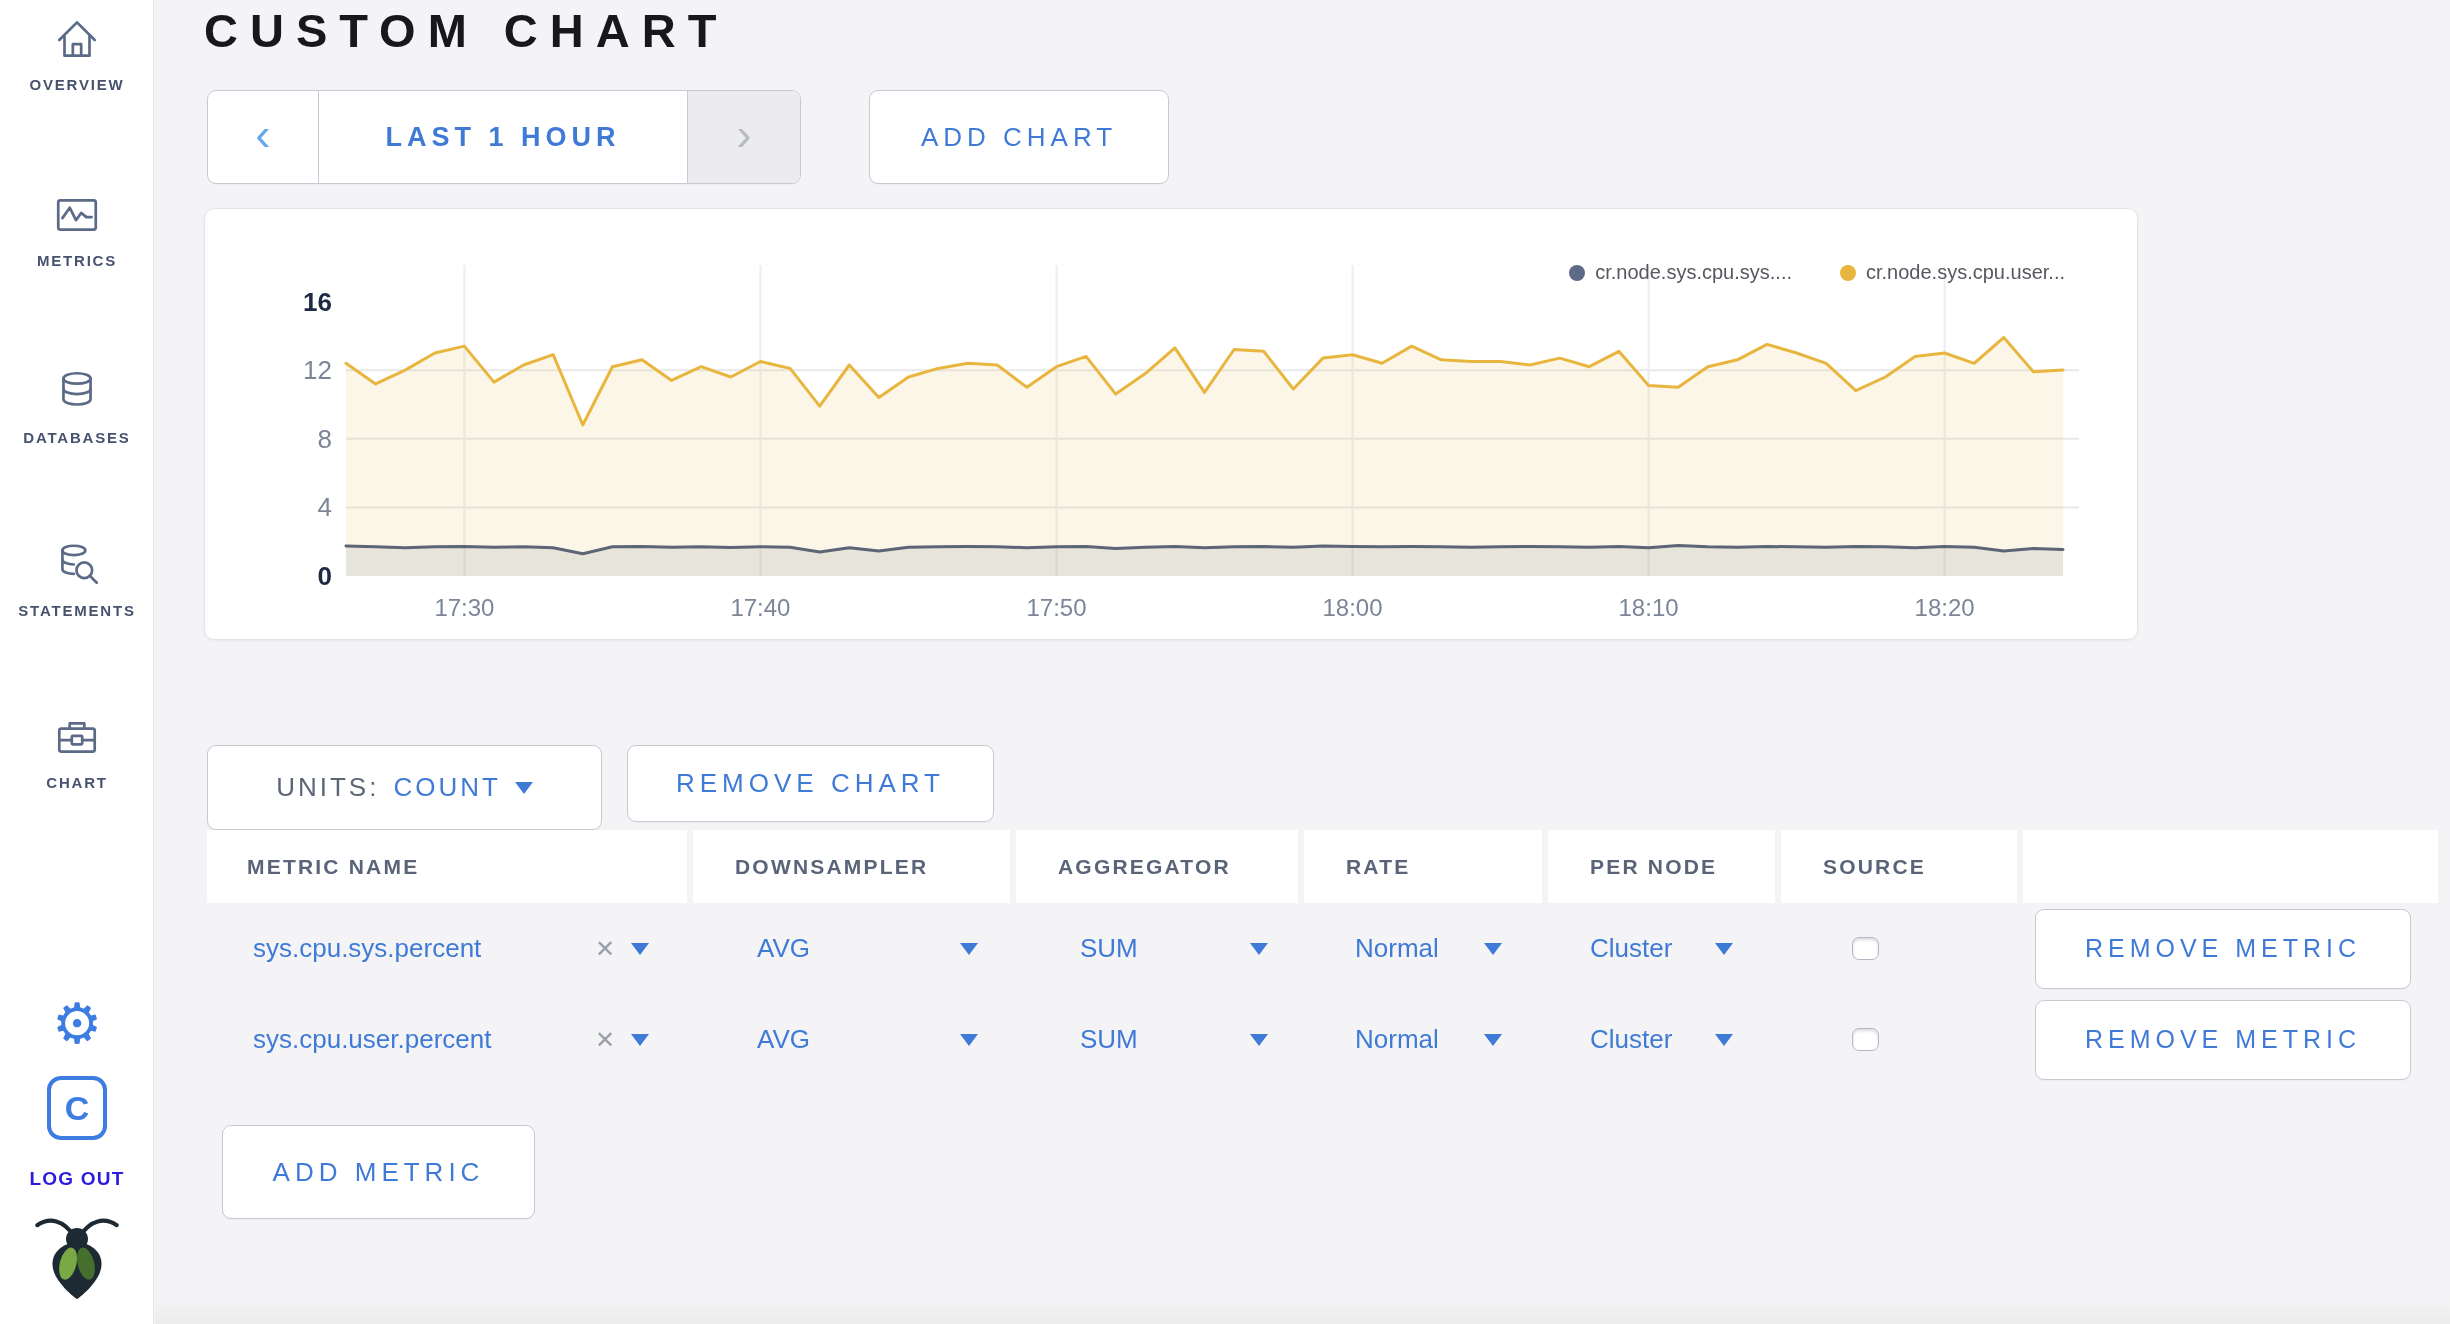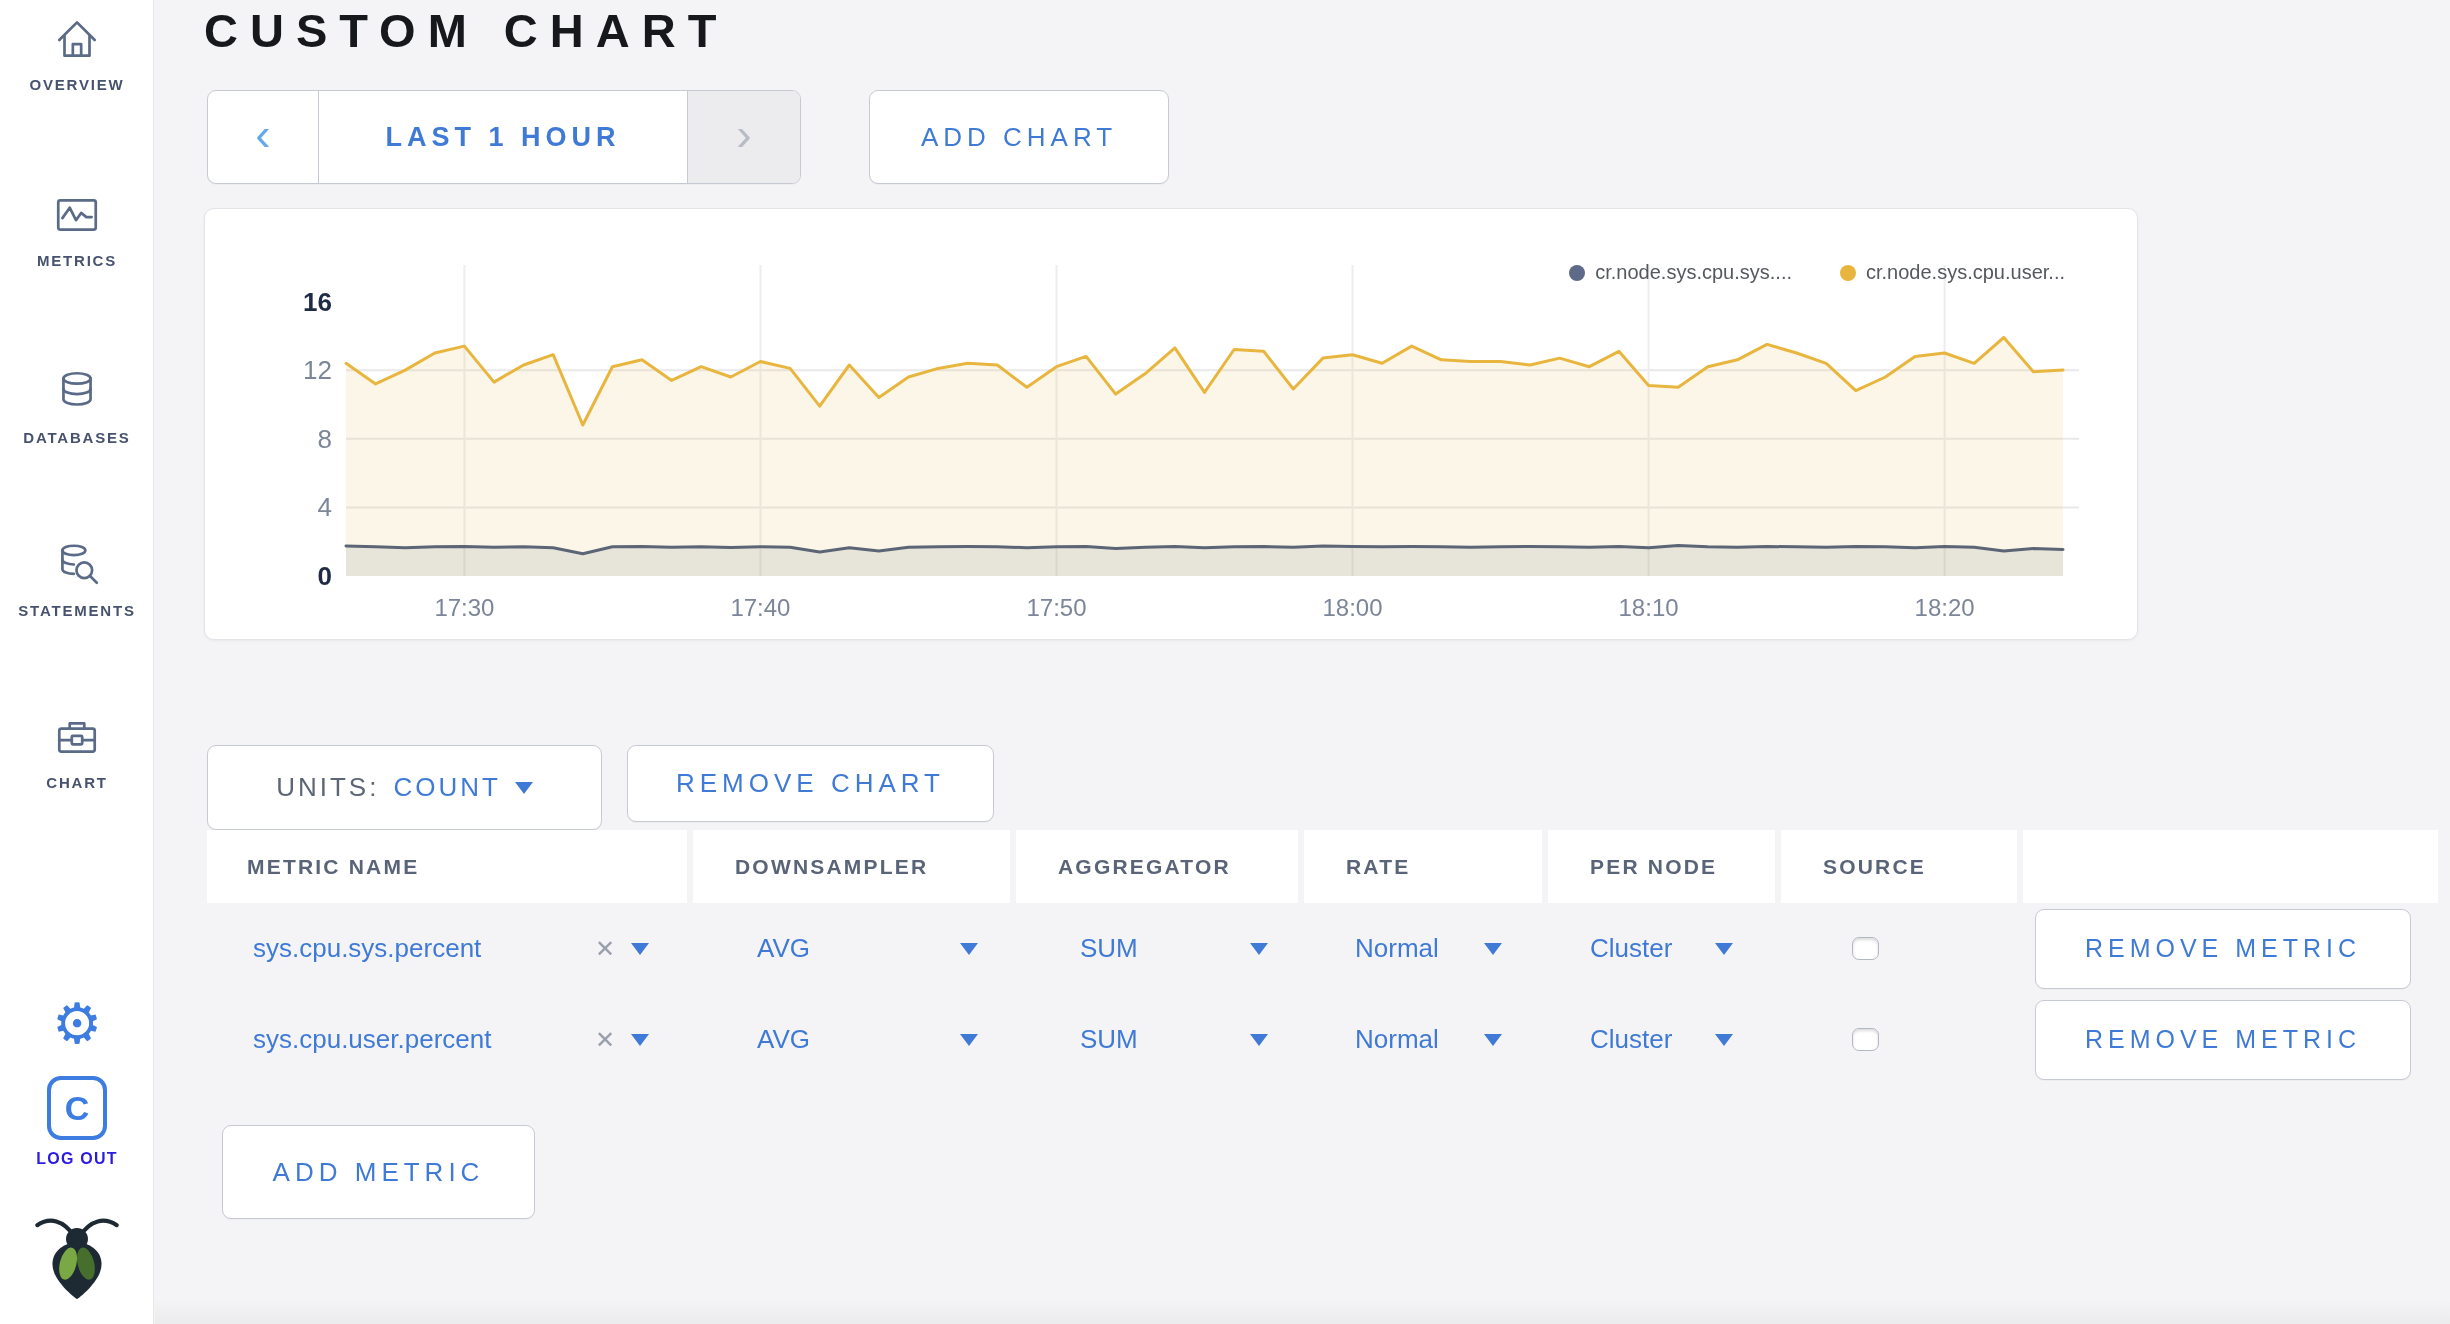--- a/index.html
+++ b/index.html
@@ -10,21 +10,21 @@
   
   .sidebar { position:absolute; left:0; top:0; width:154px; height:1324px; background:#ffffff; border-right:1px solid #e7e7ea; }
   .nav-item { position:absolute; left:0; width:154px; display:flex; flex-direction:column; align-items:center; cursor:pointer; }
   .nav-item .icon { width:50px; height:50px; }
   .nav-item .nav-label { margin-top:12px; font-size:15px; font-weight:700; letter-spacing:1.8px; color:var(--slate_text); }
   .nav-icon { stroke:var(--icon_slate); stroke-width:2.6; fill:none; stroke-linecap:round; stroke-linejoin:round; }
   .gear-wrap { position:absolute; left:0; top:996px; width:154px; text-align:center; cursor:pointer; }
   .gear-glyph { font-size:56px; line-height:56px; color:var(--icon_blue); }
   .logout-wrap { position:absolute; left:0; top:1076px; width:154px; display:flex; flex-direction:column; align-items:center; cursor:pointer; }
   .c-box { width:60px; height:64px; border:4px solid var(--icon_blue); border-radius:14px; display:flex; align-items:center; justify-content:center; font-size:34px; font-weight:700; color:var(--icon_blue); background:#fff; }
-  .logout-label { margin-top:10px; font-size:16px; font-weight:700; letter-spacing:1.2px; color:var(--logout_blue); }
+  .logout-label { margin-top:28px; font-size:19px; font-weight:700; letter-spacing:1.2px; color:var(--logout_blue); }
   .bug-wrap { position:absolute; left:0; top:1206px; width:154px; display:flex; justify-content:center; }
 
   
   .page-title { position:absolute; left:204px; top:0px; font-size:47px; font-weight:700; letter-spacing:12px; color:var(--title_color); line-height:62px; }
   .time-selector { position:absolute; left:207px; top:90px; width:594px; height:94px; border:1.5px solid #c6cad3; border-radius:9px; background:#fff; display:flex; overflow:hidden; box-shadow:0 1px 1px rgba(0,0,0,0.03); }
   .ts-seg { display:flex; align-items:center; justify-content:center; height:100%; }
   .ts-prev { width:111px; border-right:1.5px solid #c6cad3; cursor:pointer; }
   .ts-label { flex:1; font-size:27px; font-weight:700; letter-spacing:5px; color:var(--accent_blue); cursor:pointer; }
   .ts-next { width:113px; border-left:1.5px solid #c6cad3; background:#ececee; cursor:default; }
   .chev { font-size:46px; line-height:40px; padding-bottom:6px; }

